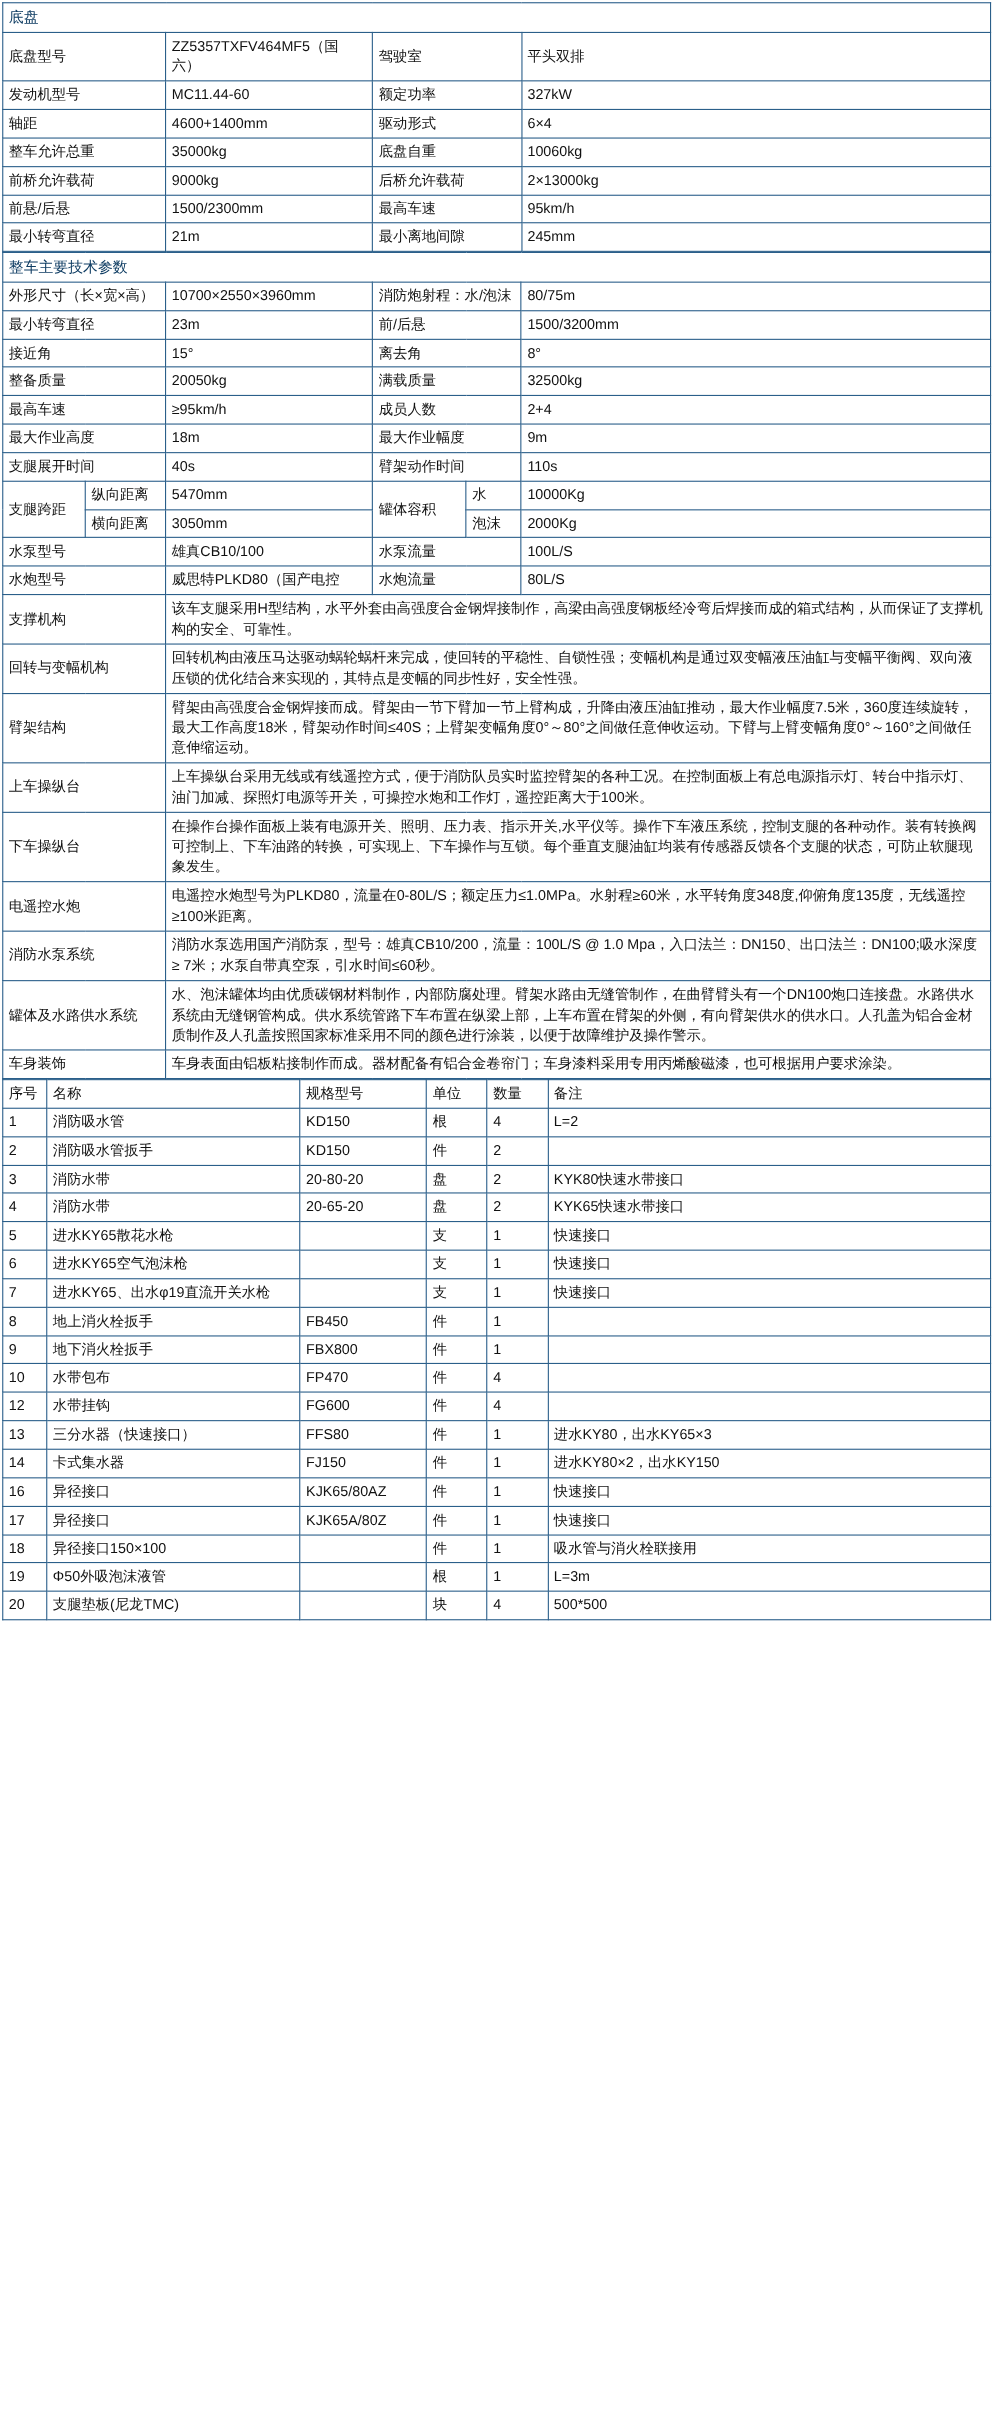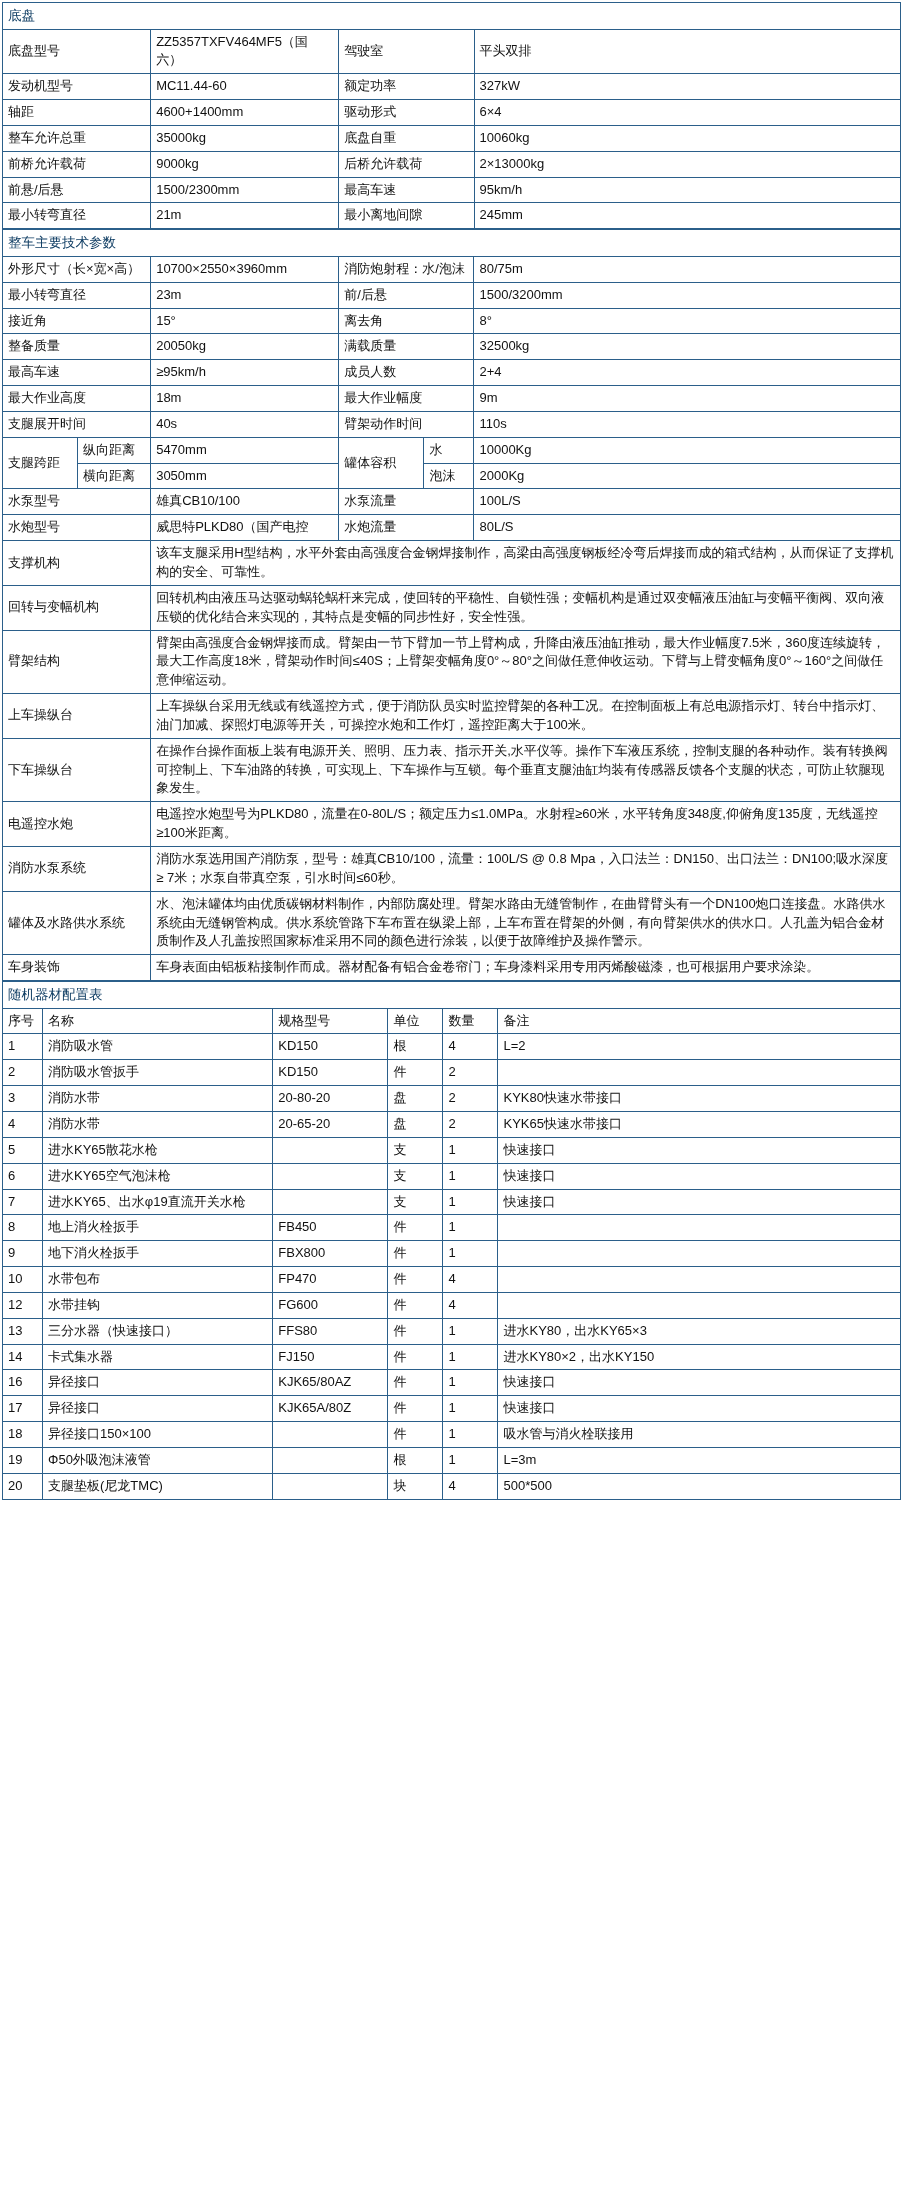--- a/index.html
+++ b/index.html
@@ -223,21 +223,21 @@
       <tr>
         <td colspan="2" class="rowlabel">下车操纵台</td>
         <td colspan="4" class="desc">在操作台操作面板上装有电源开关、照明、压力表、指示开关,水平仪等。操作下车液压系统，控制支腿的各种动作。装有转换阀可控制上、下车油路的转换，可实现上、下车操作与互锁。每个垂直支腿油缸均装有传感器反馈各个支腿的状态，可防止软腿现象发生。</td>
       </tr>
       <tr>
         <td colspan="2" class="rowlabel">电遥控水炮</td>
         <td colspan="4" class="desc">电遥控水炮型号为PLKD80，流量在0-80L/S；额定压力≤1.0MPa。水射程≥60米，水平转角度348度,仰俯角度135度，无线遥控≥100米距离。</td>
       </tr>
       <tr>
         <td colspan="2" class="rowlabel">消防水泵系统</td>
-        <td colspan="4" class="desc">消防水泵选用国产消防泵，型号：雄真CB10/100，流量：100L/S @ 0.8 Mpa，入口法兰：DN150、出口法兰：DN100;吸水深度 ≥ 7米；水泵自带真空泵，引水时间≤60秒。</td>
+        <td colspan="4" class="desc">消防水泵选用国产消防泵，型号：雄真CB10/200，流量：100L/S @ 1.0 Mpa，入口法兰：DN150、出口法兰：DN100;吸水深度 ≥ 7米；水泵自带真空泵，引水时间≤60秒。</td>
       </tr>
       <tr>
         <td colspan="2" class="rowlabel">罐体及水路供水系统</td>
         <td colspan="4" class="desc">水、泡沫罐体均由优质碳钢材料制作，内部防腐处理。臂架水路由无缝管制作，在曲臂臂头有一个DN100炮口连接盘。水路供水系统由无缝钢管构成。供水系统管路下车布置在纵梁上部，上车布置在臂架的外侧，有向臂架供水的供水口。人孔盖为铝合金材质制作及人孔盖按照国家标准采用不同的颜色进行涂装，以便于故障维护及操作警示。</td>
       </tr>
       <tr>
         <td colspan="2" class="rowlabel">车身装饰</td>
         <td colspan="4" class="desc">车身表面由铝板粘接制作而成。器材配备有铝合金卷帘门；车身漆料采用专用丙烯酸磁漆，也可根据用户要求涂染。</td>
       </tr>
     </tbody>
@@ -246,23 +246,20 @@
   <table class="spec eq-table">
     <colgroup>
       <col style="width:40px">
       <col style="width:230px">
       <col style="width:115px">
       <col style="width:55px">
       <col style="width:55px">
       <col style="width:402px">
     </colgroup>
     <tbody>
-      <tr class="section-title">
-        <td colspan="6">随机器材配置表</td>
-      </tr>
       <tr class="tbl-head">
         <td>序号</td>
         <td>名称</td>
         <td>规格型号</td>
         <td>单位</td>
         <td>数量</td>
         <td>备注</td>
       </tr>
 
       <tr>

